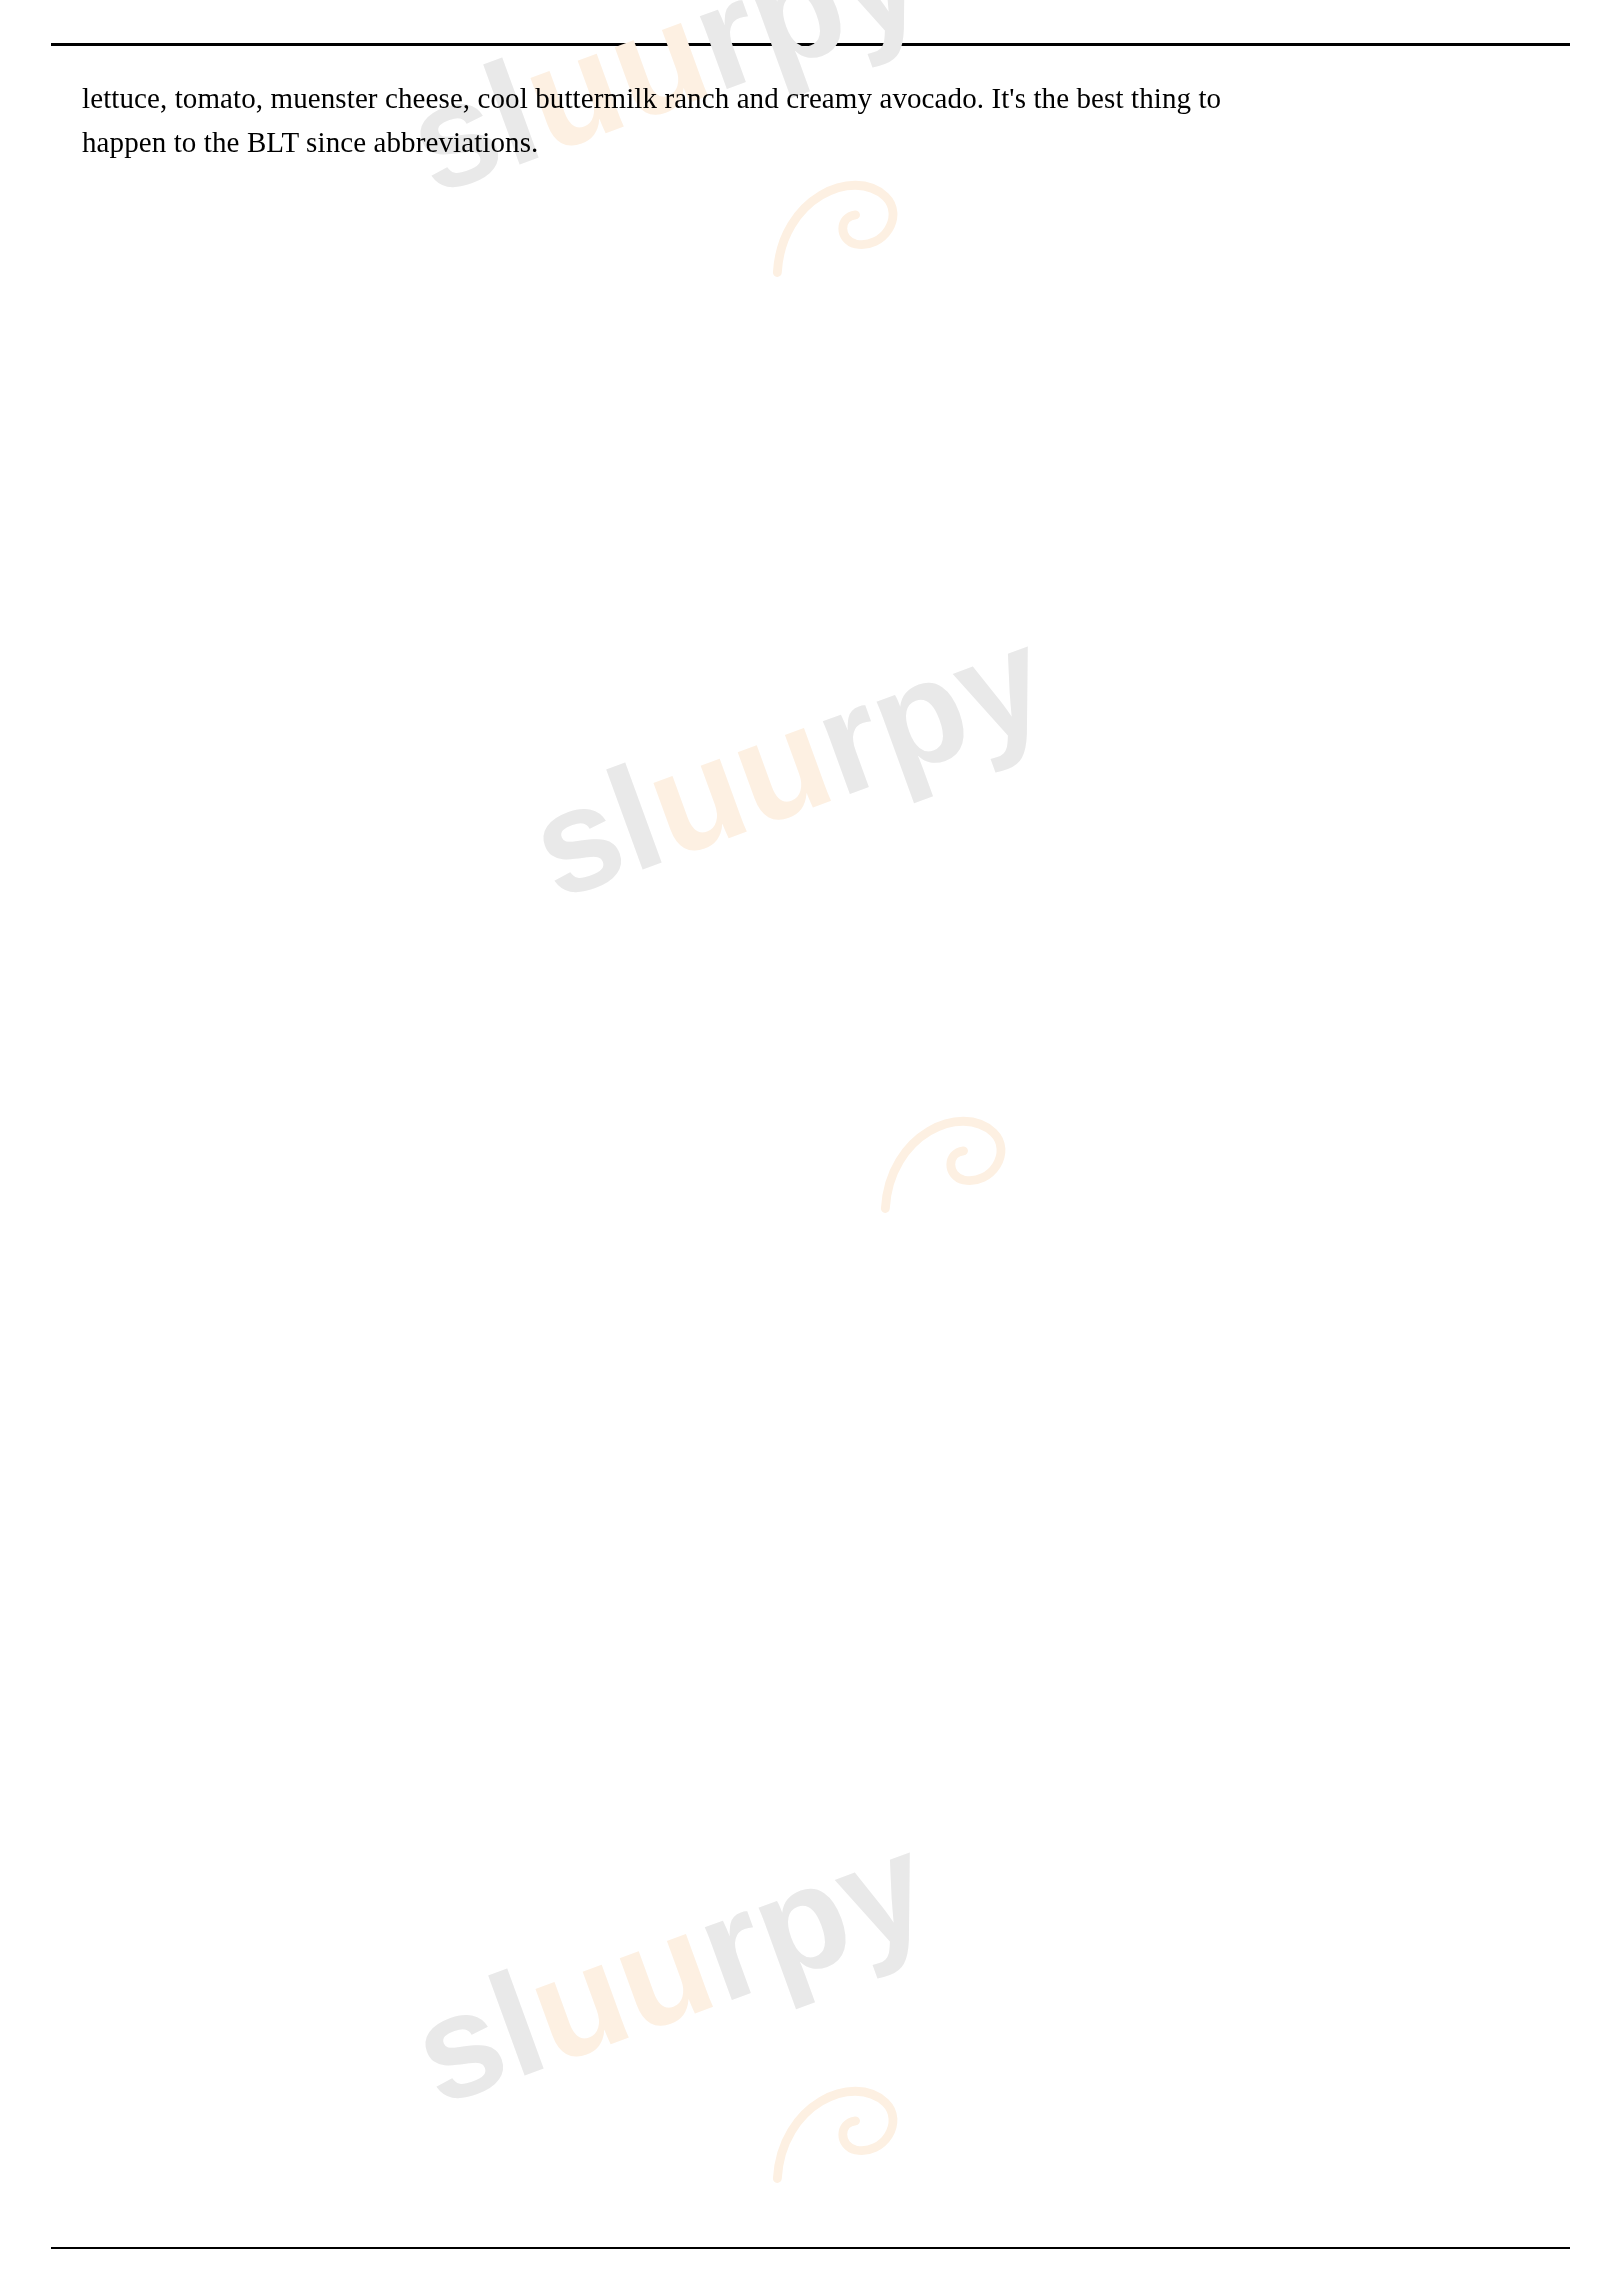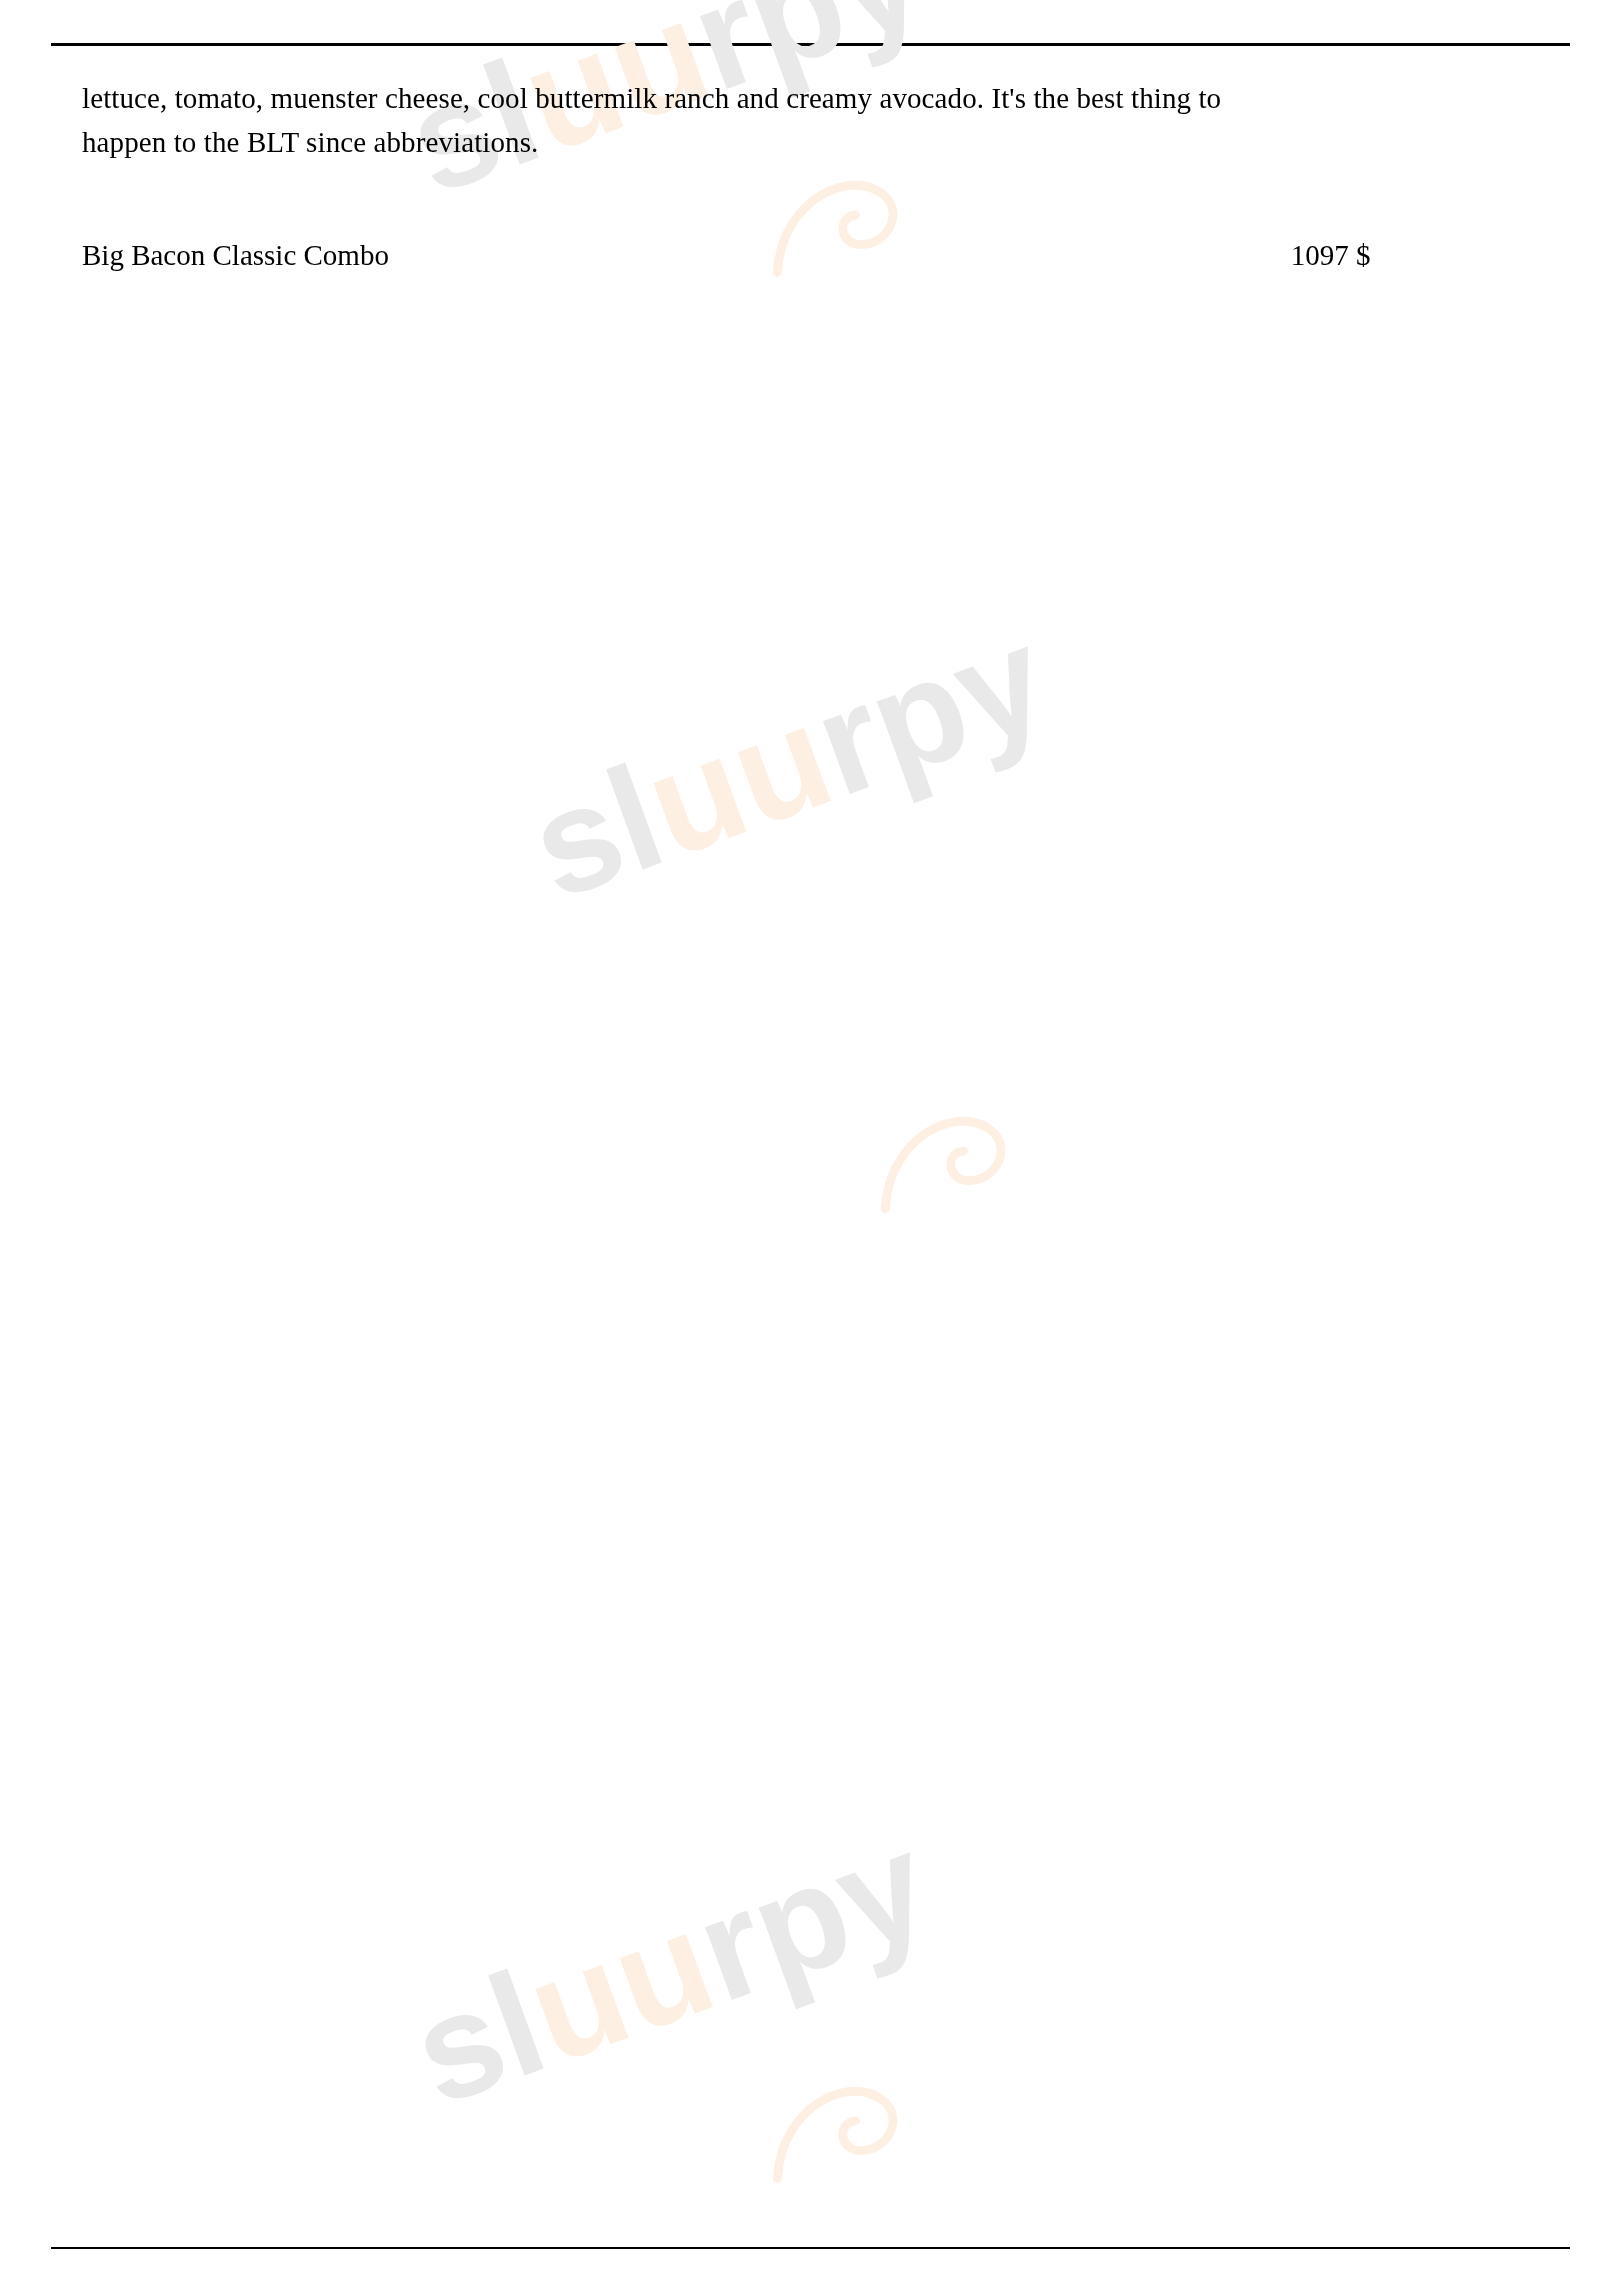--- a/index.html
+++ b/index.html
@@ -143,24 +143,20 @@
   <svg class="wm-swirl sw3" width="157" height="108" viewBox="0 0 160 110">
     <path d="M10 80 C 40 10, 120 5, 140 45 C 152 70, 120 95, 95 80 C 80 70, 88 48, 105 52" fill="none" stroke="#fdf0e2" stroke-width="9" stroke-linecap="round"></path>
   </svg>
 
   <div class="content">
 
     <p class="para">lettuce, tomato, muenster cheese, cool buttermilk ranch and creamy avocado. It's the best thing to happen to the BLT since abbreviations.</p>
 
     <div class="spacer"></div>
 
-    <div class="item-row">
-      <span class="item-name">Big Bacon Classic Combo</span>
-      <span class="item-price">1097 $</span>
-    </div>
 
 
   </div>
 
   <div class="rule-bottom"></div>
 
 </div>
 
 
 </body></html>

